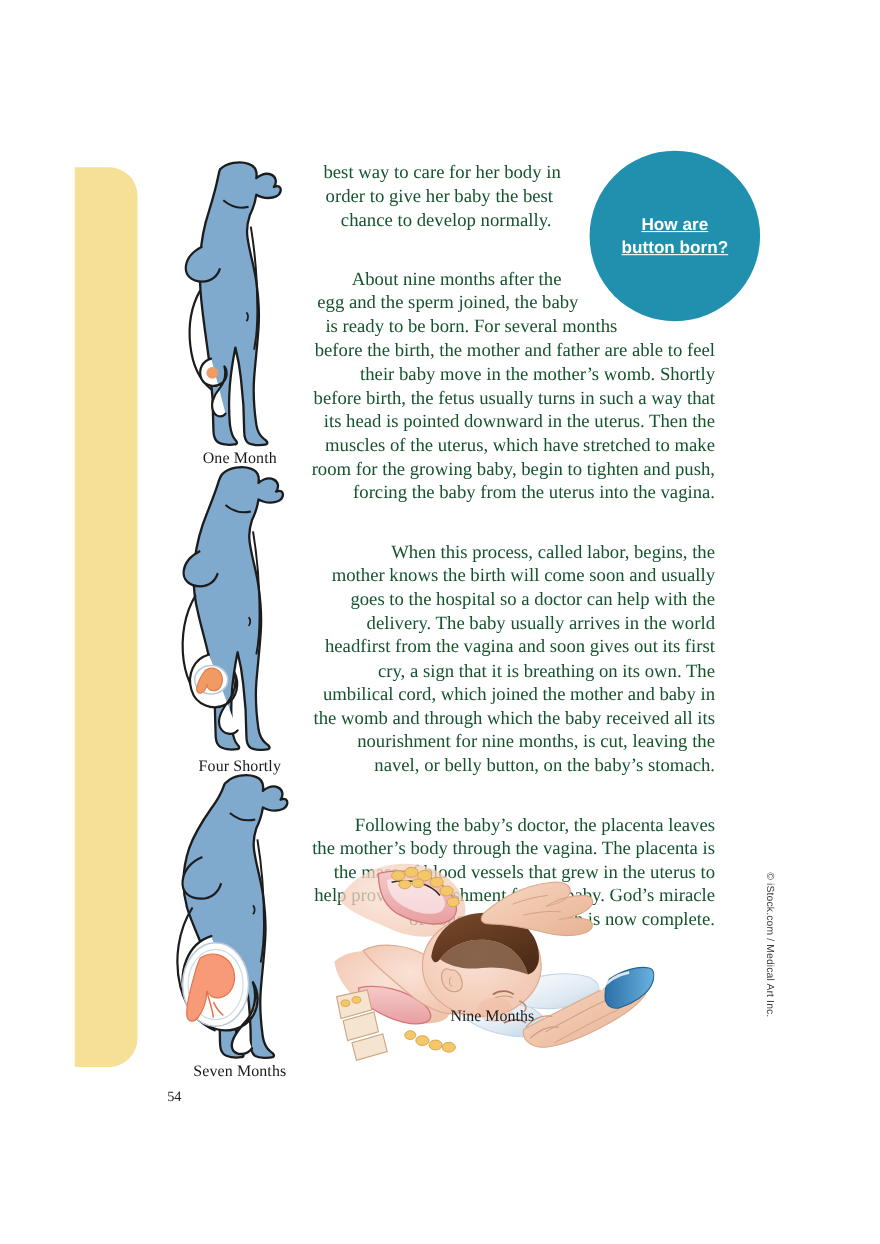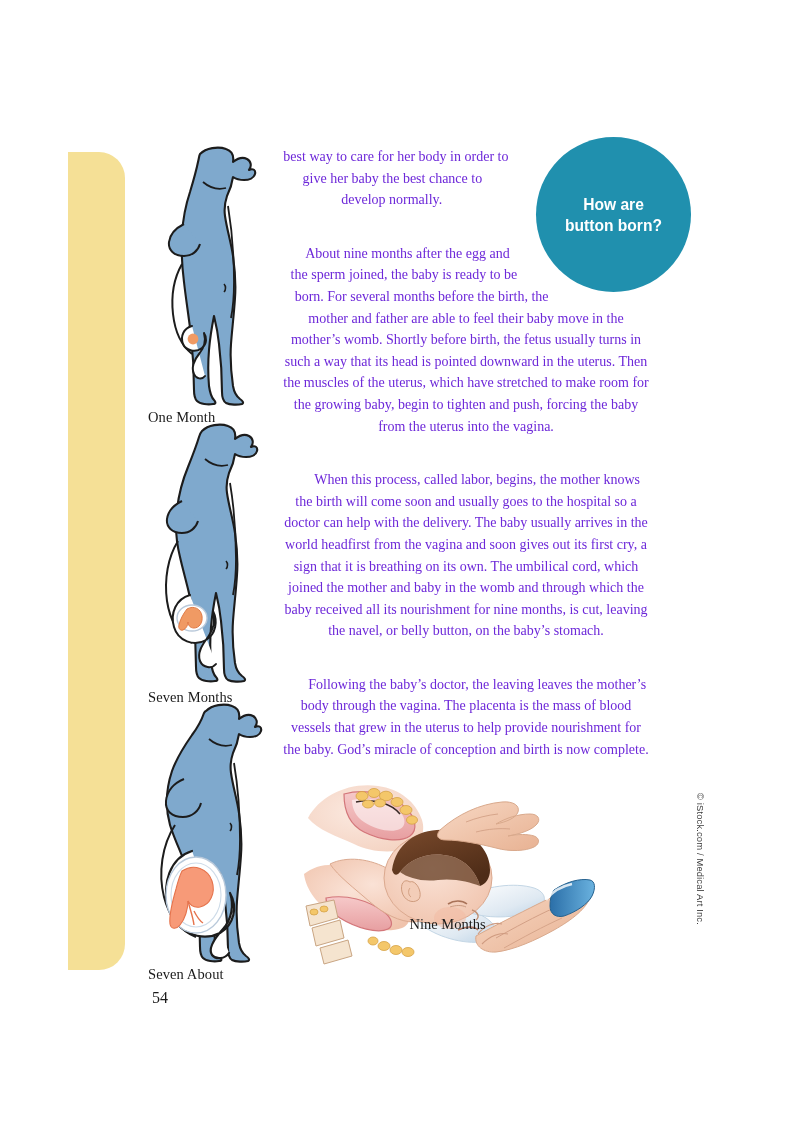--- a/index.html
+++ b/index.html
@@ -26,20 +26,21 @@
     background: #f5e096;
     border-top-right-radius: 26px;
     border-bottom-right-radius: 26px;
   }
 
   
   .figure-block {
     position: absolute;
     left: 148px;
     width: 140px;
+    text-align: center;
   }
   #figure-one-month   { top: 146px; }
   #figure-four-months { top: 423px; }
   #figure-seven-months{ top: 703px; }
 
   .figure-caption {
     font-family: "Liberation Serif", "DejaVu Serif", serif;
     font-size: 14.5px;
     color: #1a1a1a;
     margin-top: 1px;
@@ -49,24 +50,24 @@
 
   
   #text-column {
     position: absolute;
     left: 282px;
     top: 146px;
     width: 368px;
   }
   #text-column p {
     margin: 0;
-    font-size: 14px;
+    font-size: 17px;
     line-height: 21.6px;
-    text-align: center;
-    color: #6d28d9;
+    text-align: right;
+    color: #14532d;
     -webkit-font-smoothing: antialiased;
   }
   #text-column p + p { text-indent: 1.6em; margin-top: 32px; }
   #wrap-block {
     float: right;
     width: 180px;
     height: 154px;
     shape-outside: circle(50% at 66% 38%);
     -webkit-shape-outside: circle(50% at 66% 38%);
     margin-left: 6px;
@@ -88,20 +89,21 @@
     justify-content: center;
     text-align: center;
   }
   #callout-circle .callout-text {
     font-family: "Liberation Sans", "DejaVu Sans", sans-serif;
     color: #ffffff;
     font-weight: 700;
     font-size: 15.6px;
     line-height: 21px;
     padding: 0 12px;
+    text-decoration: underline;
   }
 
   
   #birth-figure {
     position: absolute;
     left: 300px;
     top: 778px;
     width: 295px;
     text-align: center;
   }
@@ -113,21 +115,21 @@
     text-align: center;
     font-size: 14.5px;
     color: #1a1a1a;
   }
 
   
   #page-number {
     position: absolute;
     left: 152px;
     top: 989px;
-    font-size: 16px;
+    font-size: 13px;
     color: #1a1a1a;
   }
 
   
   #photo-credit {
     position: absolute;
     left: 706px;
     top: 793px;
     transform-origin: left top;
     transform: rotate(90deg);
@@ -201,21 +203,21 @@
       <path d="M82,60 C86,84 88,110 88,136 C88,150 87,162 85,172" fill="none" stroke="#1c1c1c" stroke-width="1.8"></path>
       <path d="M78,138 C80,140 80,144 78,146" fill="none" stroke="#1c1c1c" stroke-width="1.6"></path>
 
       <path d="M42,172 C28,176 22,190 26,204 C30,218 46,224 58,217 C68,211 70,198 65,188
                C67,196 66,206 60,214 C54,222 49,230 52,238 C55,245 64,246 68,241" fill="#ffffff" stroke="#1c1c1c" stroke-width="2" stroke-linejoin="round" stroke-linecap="round"></path>
       <ellipse cx="44" cy="195" rx="15" ry="13" fill="#ffffff" stroke="#b9c9da" stroke-width="1.4"></ellipse>
       <path d="M39,186 C46,182 53,186 54,193 C55,200 51,205 46,205 C42,205 40,202 40,199
                C40,202 38,206 35,207 C32,208 30,205 31,202 C32,197 35,191 39,186 Z" fill="#f09a64" stroke="#e07a45" stroke-width="1"></path>
     </g>
   </svg>
-  <div class="figure-caption">Seven Months</div>
+  <div class="figure-caption">Four Shortly</div>
 </div>
 
 <div class="figure-block" id="figure-seven-months">
   <svg class="figure-svg" width="140" height="262" viewBox="0 0 140 262">
     <g>
       <path d="M58,8 C64,2 76,0 84,3 C90,5 92,10 91,16 C96,12 101,11 105,13 C109,15 110,20 107,24
                C111,22 114,24 113,28 C112,32 107,34 102,34 C98,34 94,33 91,31
                C90,38 88,44 85,50 C83,56 82,63 83,70 C85,84 89,96 91,110
                C93,124 94,138 93,152 C92,168 90,184 89,198 C88,212 89,226 91,240
                C92,246 94,250 98,253 C101,255 102,257 100,258 C96,259 88,259 84,257
@@ -234,29 +236,29 @@
                C86,202 84,216 75,226 C66,236 60,246 64,252 C68,257 77,256 81,250" fill="#ffffff" stroke="#1c1c1c" stroke-width="2.2" stroke-linejoin="round" stroke-linecap="round"></path>
       <ellipse cx="48" cy="192" rx="30" ry="38" fill="#ffffff" stroke="#b9c9da" stroke-width="1.4"></ellipse>
       <ellipse cx="48" cy="192" rx="25" ry="32" fill="#ffffff" stroke="#cddbe8" stroke-width="1.1"></ellipse>
       <path d="M34,168 C46,160 60,166 64,178 C68,190 62,202 52,204 C46,205 42,202 40,198
                C40,206 37,216 32,222 C28,227 23,226 22,221 C21,214 24,200 28,186
                C30,178 32,172 34,168 Z" fill="#f79a78" stroke="#e5734c" stroke-width="1.1"></path>
       <path d="M40,198 C42,206 45,214 46,222" fill="none" stroke="#e5734c" stroke-width="1.4"></path>
       <path d="M46,208 C49,214 52,218 55,220" fill="none" stroke="#e5734c" stroke-width="1.4"></path>
     </g>
   </svg>
-  <div class="figure-caption">Seven About</div>
+  <div class="figure-caption">Seven Months</div>
 </div>
 
 <div id="text-column">
   <div id="wrap-block"></div>
   <p>best way to care for her body in order to give her baby the best chance to develop normally.</p>
   <p>About nine months after the egg and the sperm joined, the baby is ready to be born. For several months before the birth, the mother and father are able to feel their baby move in the mother’s womb. Shortly before birth, the fetus usually turns in such a way that its head is pointed downward in the uterus. Then the muscles of the uterus, which have stretched to make room for the growing baby, begin to tighten and push, forcing the baby from the uterus into the vagina.</p>
   <p><span>When this process, called </span><b>labor</b><span>, begins, the mother knows the birth will come soon and usually goes to the hospital so a doctor can help with the delivery. The baby usually arrives in the world headfirst from the vagina and soon gives out its first cry, a sign that it is breathing on its own. The </span><b>umbilical cord</b><span>, which joined the mother and baby in the womb and through which the baby received all its nourishment for nine months, is cut, leaving the navel, or belly button, on the baby’s stomach.</span></p>
-  <p><span>Following the baby’s doctor, the </span><b>leaving</b><span> leaves the mother’s body through the vagina. The placenta is the mass of blood vessels that grew in the uterus to help provide nourishment for the baby. God’s miracle of conception and birth is now complete.</span></p>
+  <p><span>Following the baby’s doctor, the </span><b>placenta</b><span> leaves the mother’s body through the vagina. The placenta is the mass of blood vessels that grew in the uterus to help provide nourishment for the baby. God’s miracle of conception and birth is now complete.</span></p>
 </div>
 
 <div id="birth-figure">
   <svg width="295" height="190" viewBox="0 0 295 190">
     <defs>
       <radialGradient id="skinG" cx="45%" cy="40%" r="70%">
         <stop offset="0%" stop-color="#fae2d6"></stop>
         <stop offset="100%" stop-color="#f0c3ac"></stop>
       </radialGradient>
       <linearGradient id="armG" x1="0" y1="0" x2="1" y2="1">

